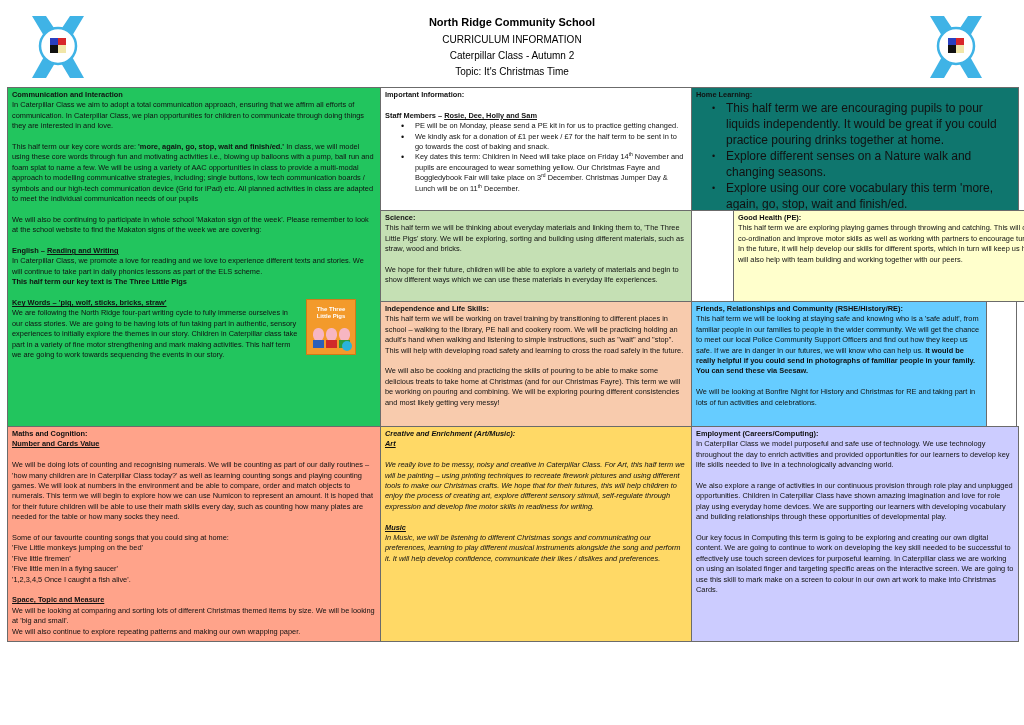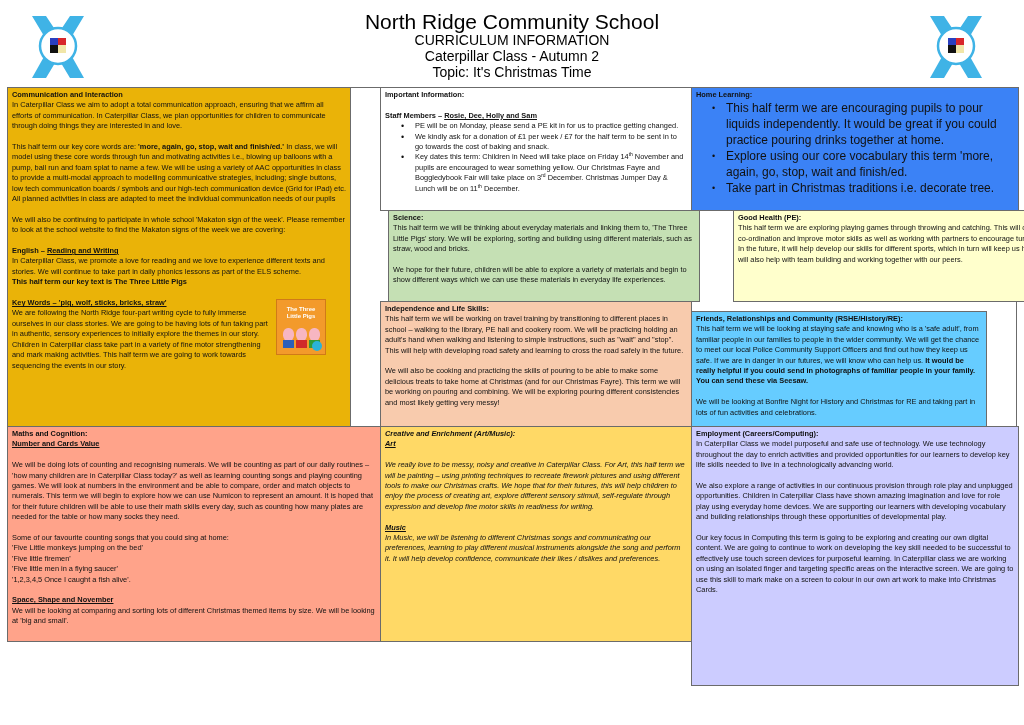--- a/index.html
+++ b/index.html
@@ -4,50 +4,50 @@
 <style>
   * { box-sizing: border-box; margin: 0; padding: 0; }
   html, body { width: 1024px; height: 725px; background: #ffffff; overflow: hidden; }
   body { font-family: "Liberation Sans", sans-serif; color: #000; position: relative; }
 
   .header { position: absolute; left: 0; top: 0; width: 1024px; height: 85px; }
   .logo { position: absolute; width: 56px; height: 64px; }
   .logo.left { left: 30px; top: 16px; }
   .logo.right { left: 928px; top: 16px; }
   .title-block { position: absolute; left: 312px; top: 12px; width: 400px; text-align: center; }
-  .school-name { font-weight: normal; font-size: 21px; line-height: 20px; text-align: center; }
-  .sub { font-size: 14px; line-height: 16px; }
+  .school-name { font-weight: bold; font-size: 11px; line-height: 20px; text-align: center; }
+  .sub { font-size: 10px; line-height: 16px; }
 
   .grid { position: absolute; left: 7px; top: 87px; width: 1010px; height: 553px;
           border: 1px solid #6b6b6b; }
   .cell { position: absolute; border: 1px solid #6b6b6b; padding: 2px 4px;
           font-family: "Liberation Sans", sans-serif; font-size: 7.4px; line-height: 10.4px;
           overflow: hidden; color: #111; }
   .cell p { margin: 0; }
   .gap { height: 10.4px; }
   .h { font-weight: bold; }
   .u { text-decoration: underline; font-weight: bold; }
   .link { color: #1a3bd6; text-decoration: underline; }
   .b { font-weight: bold; }
   ul { list-style: none; margin-left: 16px; }
   ul li { position: relative; padding-left: 14px; }
   ul li::before { content: "\2022"; position: absolute; left: 0; top: 0; font-size: 9px; }
   sup { font-size: 5px; vertical-align: super; line-height: 0; }
 
   
-  #c-comm { left: -1px; top: -1px; width: 344px; height: 340px; background: #eab308; }
+  #c-comm { left: -1px; top: -1px; width: 374px; height: 340px; background: #22c55e; }
   #c-info { left: 372px; top: -1px; width: 312px; height: 124px; background: #ffffff; }
-  #c-home { left: 683px; top: -1px; width: 328px; height: 124px; background: #3b82f6; }
-  #c-sci { left: 372px; top: 122px; width: 312px; height: 92px; background: #c5e0b4; margin-left: 8px; }
+  #c-home { left: 683px; top: -1px; width: 328px; height: 124px; background: #0f766e; }
+  #c-sci { left: 372px; top: 122px; width: 312px; height: 92px; background: #c5e0b4; }
   #c-health { left: 683px; top: 122px; width: 328px; height: 92px; background: #ffffcc; margin-left: 42px; }
   #c-indep { left: 372px; top: 213px; width: 312px; height: 158px; background: #f8cbad; }
-  #c-friends { left: 683px; top: 213px; width: 296px; height: 126px; background: #66ccff; margin-top: 10px; }
+  #c-friends { left: 683px; top: 213px; width: 296px; height: 126px; background: #66ccff; }
   #c-maths { left: -1px; top: 338px; width: 374px; height: 216px; background: #ffa38a; }
   #c-creative { left: 372px; top: 338px; width: 312px; height: 216px; background: #ffd966; font-style: italic; }
-  #c-employ { left: 683px; top: 338px; width: 328px; height: 260px; background: #ccccff; }
+  #c-employ { left: 683px; top: 338px; width: 328px; height: 216px; background: #ccccff; }
 
   .book { float: right; width: 50px; height: 56px; margin: 1px 20px 0 6px; background: #f39a2b;
           border: 1px solid #d07a18; position: relative; }
   .book .bt { position: absolute; left: 2px; right: 2px; top: 6px; text-align: center;
               font-size: 6px; line-height: 7px; color: #fff; font-weight: bold; }
   .book .pig { position: absolute; width: 11px; height: 13px; border-radius: 45%; background: #f7b6c2; top: 28px; }
   .book .p1 { left: 6px; } .book .p2 { left: 19px; } .book .p3 { left: 32px; }
   .book .leg { position: absolute; width: 11px; height: 8px; top: 40px; }
   .book .l1 { left: 6px; background: #2c5fb8; } .book .l2 { left: 19px; background: #d02a2a; } .book .l3 { left: 32px; background: #2f9a3a; }
   .book .badge { position: absolute; right: 3px; bottom: 3px; width: 10px; height: 10px; border-radius: 50%; background: #2bb3d9; }
@@ -120,20 +120,21 @@
       <li>PE will be on Monday, please send a PE kit in for us to practice getting changed.</li>
       <li>We kindly ask for a donation of £1 per week / £7 for the half term to be sent in to go towards the cost of baking and snack.</li>
       <li><span>Key dates this term: Children in Need will take place on Friday 14</span><sup>th</sup><span> November and pupils are encouraged to wear something yellow. Our Christmas Fayre and Boggledybook Fair will take place on 3</span><sup>rd</sup><span> December. Christmas Jumper Day &amp; Lunch will be on 11</span><sup>th</sup><span> December.</span></li>
     </ul>
   </div>
 
   <div class="cell" id="c-home">
     <p class="h">Home Learning:</p>
     <ul style="font-size:12px;line-height:16px;">
       <li>This half term we are encouraging pupils to pour liquids independently. It would be great if you could practice pouring drinks together at home.</li>
+      <li>Explore different senses on a Nature walk and changing seasons.</li>
       <li>Explore using our core vocabulary this term 'more, again, go, stop, wait and finish/ed.</li>
       <li>Take part in Christmas traditions i.e. decorate tree.</li>
     </ul>
   </div>
 
   <div class="cell" id="c-sci">
     <p class="h">Science:</p>
     <p>This half term we will be thinking about everyday materials and linking them to, 'The Three Little Pigs' story. We will be exploring, sorting and building using different materials, such as straw, wood and bricks.</p>
     <div class="gap"></div>
     <p>We hope for their future, children will be able to explore a variety of materials and begin to show different ways which we can use these materials in everyday life experiences.</p>
@@ -163,22 +164,23 @@
     <p class="u">Number and Cards Value</p>
     <div class="gap"></div>
     <p>We will be doing lots of counting and recognising numerals. We will be counting as part of our daily routines – 'how many children are in Caterpillar Class today?' as well as learning counting songs and playing counting games. We will look at numbers in the environment and be able to compare, order and match objects to numerals. This term we will begin to explore how we can use Numicon to represent an amount. It is hoped that for their future children will be able to use their math skills every day, such as counting how many plates are needed for the table or how many socks they need.</p>
     <div class="gap"></div>
     <p>Some of our favourite counting songs that you could sing at home:</p>
     <p>'Five Little monkeys jumping on the bed'</p>
     <p>'Five little firemen'</p>
     <p>'Five little men in a flying saucer'</p>
     <p>'1,2,3,4,5 Once I caught a fish alive'.</p>
     <div class="gap"></div>
-    <p class="u">Space, Shape and November</p>
+    <p class="u">Space, Topic and Measure</p>
     <p>We will be looking at comparing and sorting lots of different Christmas themed items by size. We will be looking at 'big and small'.</p>
+    <p>We will also continue to explore repeating patterns and making our own wrapping paper.</p>
   </div>
 
   <div class="cell" id="c-creative">
     <p class="h">Creative and Enrichment (Art/Music):</p>
     <p class="u">Art</p>
     <div class="gap"></div>
     <p>We really love to be messy, noisy and creative in Caterpillar Class. For Art, this half term we will be painting – using printing techniques to recreate firework pictures and using different tools to make our Christmas crafts. We hope that for their futures, this will help children to enjoy the process of creating art, explore different sensory stimuli, self-regulate through expression and develop fine motor skills in readiness for writing.</p>
     <div class="gap"></div>
     <p class="u">Music</p>
     <p>In Music, we will be listening to different Christmas songs and communicating our preferences, learning to play different musical instruments alongside the song and perform it. It will help develop confidence, communicate their likes / dislikes and preferences.</p>

